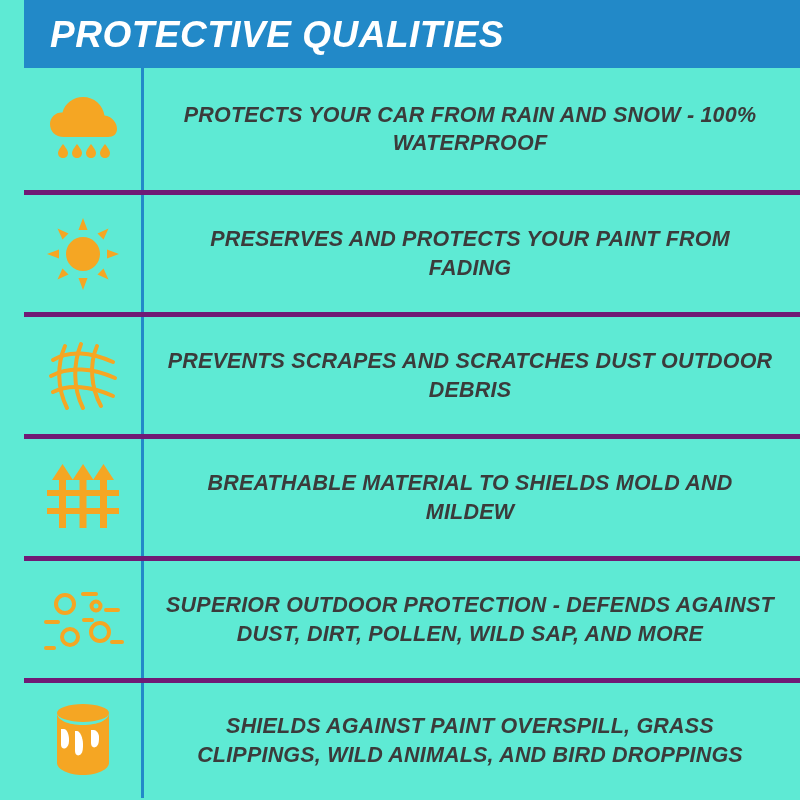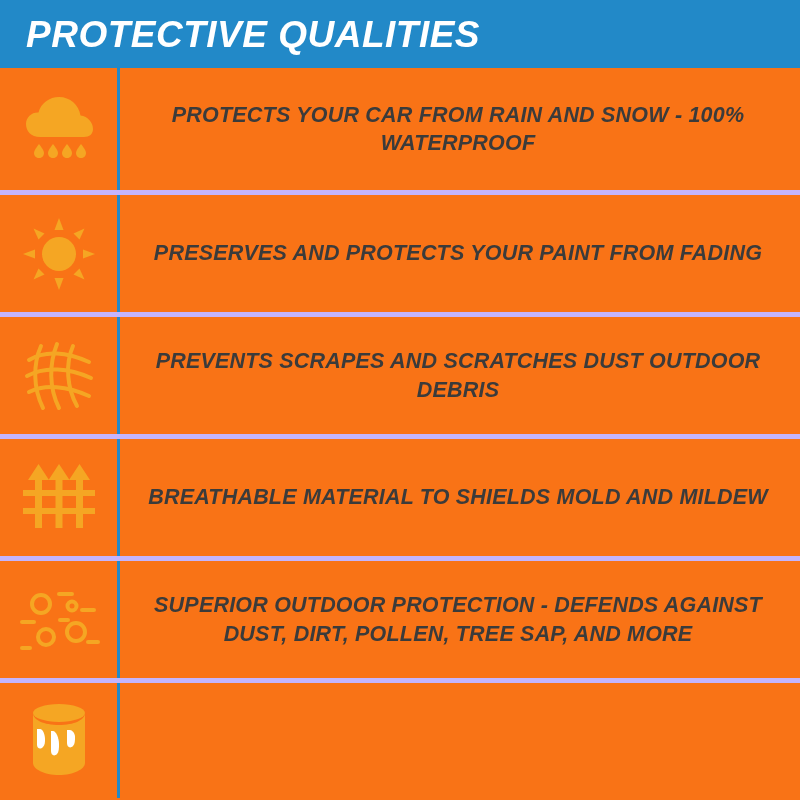--- a/index.html
+++ b/index.html
@@ -11,21 +11,22 @@
     height: 800px;
     background: #ffffff;
     font-family: "Liberation Sans", sans-serif;
     overflow: hidden;
   }
   #infographic {
     position: relative;
     width: 800px;
     height: 800px;
     box-sizing: border-box;
-    background: #f97316;
+    background: #5eead4;
+    padding-left: 24px;
   }
 
   
   .header {
     height: 68px;
     background: #2289c8;
     display: flex;
     align-items: center;
     padding-left: 26px;
     box-sizing: border-box;
@@ -45,21 +46,21 @@
     display: flex;
     flex-direction: column;
     text-align: center;
   }
   .row {
     position: relative;
     height: 122px;
     display: flex;
     align-items: center;
     box-sizing: border-box;
-    border-top: 5px solid #c4b5fd;
+    border-top: 5px solid #701a75;
   }
   .row:first-child {
     border-top: none;
   }
   .row.last {
     height: 120px;
   }
 
   .icon-cell {
     width: 117px;
@@ -213,37 +214,40 @@
               <line x1="6" y1="40" x2="18" y2="40"></line>
               <line x1="44" y1="38" x2="52" y2="38"></line>
               <line x1="72" y1="60" x2="82" y2="60"></line>
               <line x1="6" y1="66" x2="14" y2="66"></line>
             </g>
           </svg>
         </span>
       </div>
       <div class="divider"></div>
       <div class="text-cell">
-        <div class="row-text">SUPERIOR OUTDOOR PROTECTION - DEFENDS AGAINST DUST, DIRT, POLLEN, TREE SAP, AND MORE</div>
+        <div class="row-text">SUPERIOR OUTDOOR PROTECTION - DEFENDS AGAINST DUST, DIRT, POLLEN, WILD SAP, AND MORE</div>
       </div>
     </div>
 
     <div class="row last">
       <div class="icon-cell">
         <span>
           <svg width="72" height="84" viewBox="0 0 72 84" aria-hidden="true">
             <g fill="#f5a623">
               <ellipse cx="36" cy="14" rx="26" ry="9"></ellipse>
               <path d="M10 14 L10 64 C10 70 21 76 36 76 C51 76 62 70 62 64 L62 14 C62 21 51 26 36 26 C21 26 10 21 10 14 Z"></path>
             </g>
             <g fill="#ffffff">
               <path d="M14 30 L14 46 C14 49 17 51 20 48 C22 46 22 43 22 40 C22 36 20 30 17 30 Z"></path>
               <path d="M28 32 L28 52 C28 56 31 58 34 55 C36 53 36 49 36 45 C36 39 33 32 30 32 Z"></path>
               <path d="M44 31 L44 44 C44 48 47 50 50 47 C52 45 52 41 52 38 C52 34 49 31 47 31 Z"></path>
             </g>
           </svg>
         </span>
       </div>
       <div class="divider"></div>
+      <div class="text-cell">
+        <div class="row-text">SHIELDS AGAINST PAINT OVERSPILL, GRASS CLIPPINGS, WILD ANIMALS, AND BIRD DROPPINGS</div>
+      </div>
     </div>
 
   </div>
 </div>
 
 </body></html>

